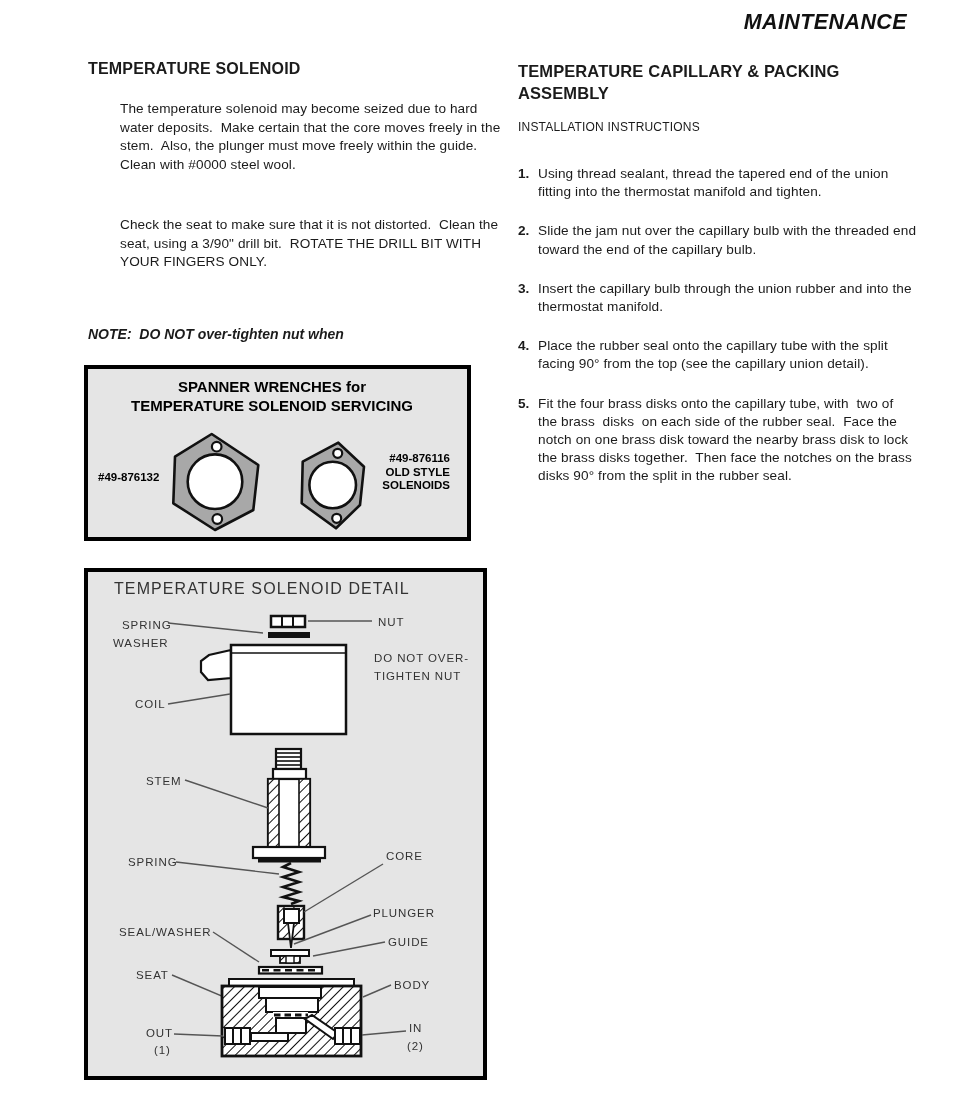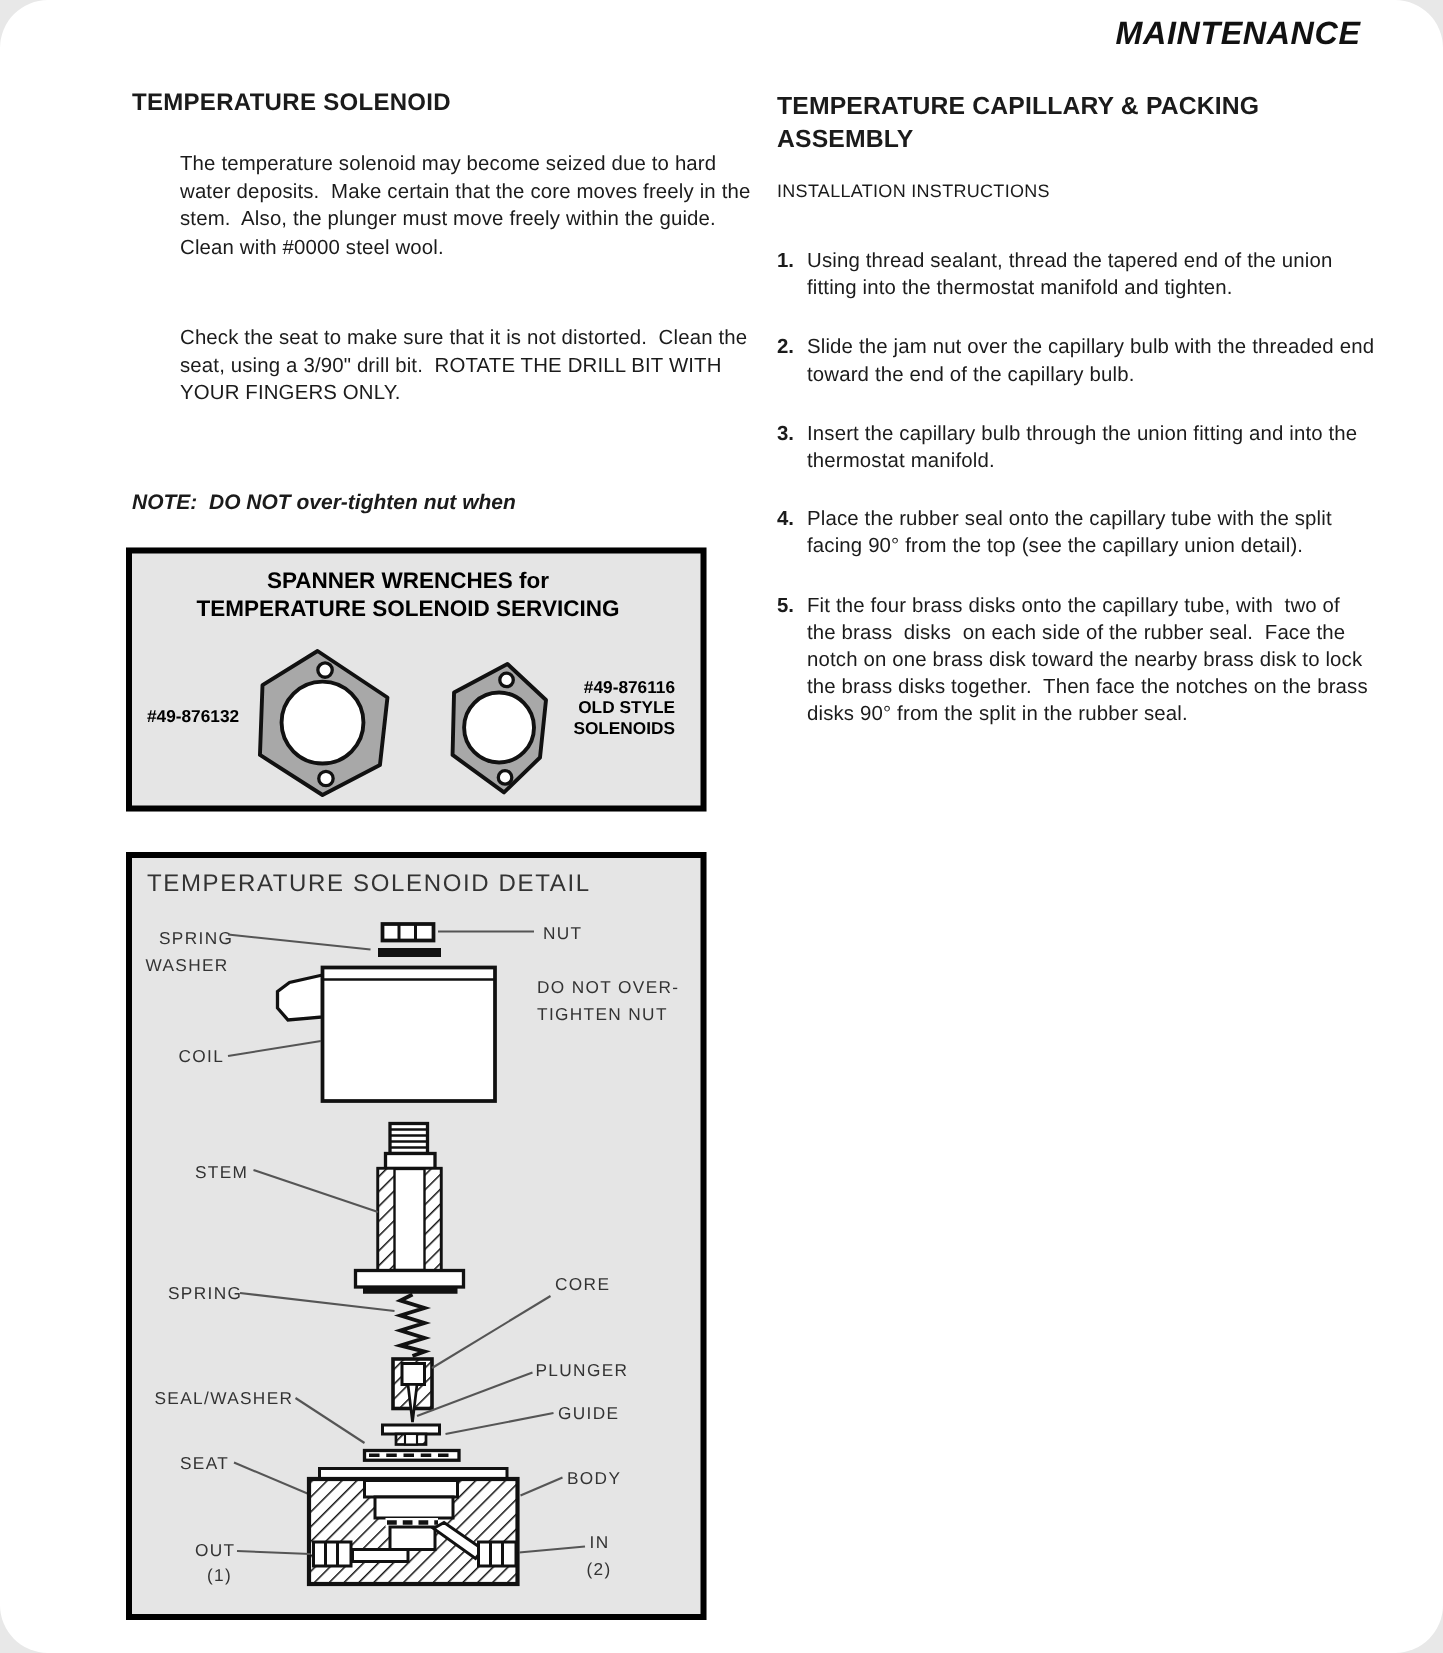--- a/index.html
+++ b/index.html
@@ -1,33 +1,33 @@
 <!DOCTYPE html>
 <html><head>
 <meta charset="utf-8">
 <style>
   html,body{margin:0;padding:0;background:#e8e8e8;}
   .page{
     position:relative;width:962px;height:1102px;margin:0 auto;background:#ffffff;
-    font-family:"Liberation Sans",sans-serif;color:#1b1b1b;overflow:hidden;border-radius:32px;
+    font-family:"Liberation Sans",sans-serif;color:#1b1b1b;overflow:hidden;
   }
   .abs{position:absolute;}
   .maintenance{
     top:10px;right:55px;font-size:21.5px;font-weight:bold;font-style:italic;
     letter-spacing:.4px;color:#111;
   }
   .left-heading{left:88px;top:60px;font-size:16px;font-weight:bold;letter-spacing:.2px;}
   .bodytext{font-size:13.6px;line-height:18.6px;white-space:pre-wrap;letter-spacing:.1px;margin-left:32px;}
   .para1{left:88px;top:100px;width:392px;}
   .para2{left:88px;top:216px;width:392px;}
   .note{left:88px;top:288px;width:400px;font-size:14px;line-height:18.6px;
         font-weight:bold;font-style:italic;white-space:pre-wrap;}
   .figure{border:4px solid #000;background:#e5e5e5;}
   .fig-spanner{left:84px;top:365px;width:379px;height:168px;}
-  .fig-detail{left:84px;top:568px;width:379px;height:504px;}
+  .fig-detail{left:84px;top:568px;width:379px;height:504px;padding-left:16px;}
   .right-heading{left:518px;top:60px;width:398px;font-size:16.5px;font-weight:bold;line-height:22px;letter-spacing:.1px;}
   .subhead{left:518px;top:120px;font-size:12px;letter-spacing:.2px;}
   .steps{left:518px;top:165px;width:400px;}
   .step{display:flex;margin-bottom:21px;font-size:13.6px;line-height:18.2px;}
   .step .num{font-weight:bold;width:20px;flex:0 0 20px;}
   .step .txt{flex:1;white-space:pre-wrap;letter-spacing:.1px;}
   svg{display:block;}
   .fig-title1{font:bold 15px "Liberation Sans",sans-serif;}
   .fig-part{font:bold 11.5px "Liberation Sans",sans-serif;}
   .dlabel{font:11.5px "Liberation Sans",sans-serif;letter-spacing:.9px;fill:#333;}
@@ -196,21 +196,21 @@
     <div class="step">
       <span class="num">1.</span>
       <span class="txt">Using thread sealant, thread the tapered end of the union fitting into the thermostat manifold and tighten.</span>
     </div>
     <div class="step">
       <span class="num">2.</span>
       <span class="txt">Slide the jam nut over the capillary bulb with the threaded end toward the end of the capillary bulb.</span>
     </div>
     <div class="step">
       <span class="num">3.</span>
-      <span class="txt">Insert the capillary bulb through the union fitting and into the thermostat manifold.</span>
+      <span class="txt">Insert the capillary bulb through the union rubber and into the thermostat manifold.</span>
     </div>
     <div class="step">
       <span class="num">4.</span>
       <span class="txt">Place the rubber seal onto the capillary tube with the split facing 90° from the top (see the capillary union detail).</span>
     </div>
     <div class="step">
       <span class="num">5.</span>
       <span class="txt">Fit the four brass disks onto the capillary tube, with  two of  the brass  disks  on each side of the rubber seal.  Face the notch on one brass disk toward the nearby brass disk to lock the brass disks together.  Then face the notches on the brass disks 90° from the split in the rubber seal.</span>
     </div>
   </div>

